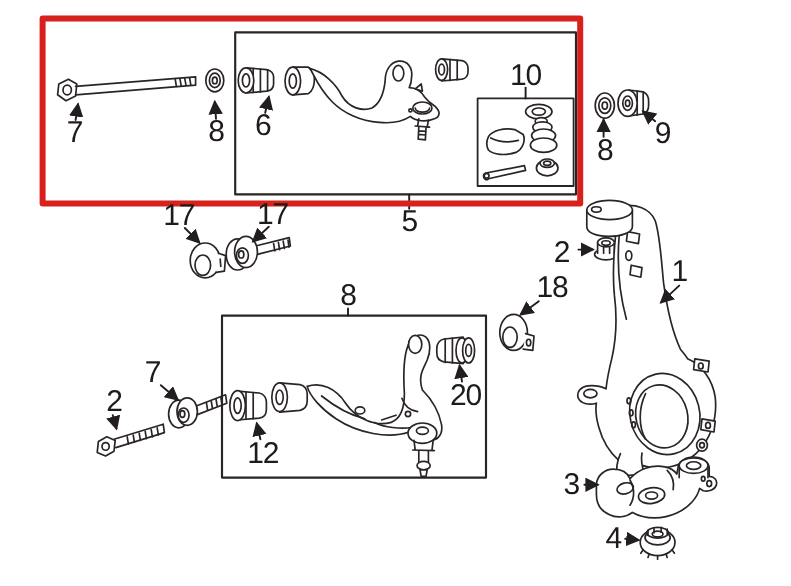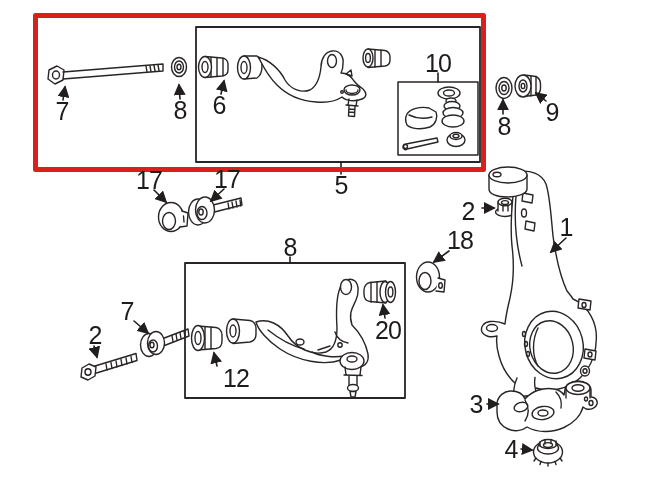--- a/index.html
+++ b/index.html
@@ -272,19 +272,19 @@
 <div class="lbl" style="left:438px;top:63px">10</div>
 <div class="lbl" style="left:504px;top:126px">8</div>
 <div class="lbl" style="left:552px;top:112px">9</div>
 <div class="lbl" style="left:149px;top:180px">17</div>
 <div class="lbl" style="left:227px;top:179px">17</div>
 <div class="lbl" style="left:290px;top:247px">8</div>
 <div class="lbl" style="left:460px;top:240px">18</div>
 <div class="lbl" style="left:468px;top:211px">2</div>
 <div class="lbl" style="left:566px;top:227px">1</div>
 <div class="lbl" style="left:388px;top:330px">20</div>
-<div class="lbl" style="left:236px;top:378px">12</div>
+<div class="lbl" style="left:219px;top:378px">12</div>
 <div class="lbl" style="left:127px;top:311px">7</div>
 <div class="lbl" style="left:95px;top:335px">2</div>
 <div class="lbl" style="left:476px;top:404px">3</div>
 <div class="lbl" style="left:511px;top:449px">4</div>
 
 </div>
 
 </body></html>

